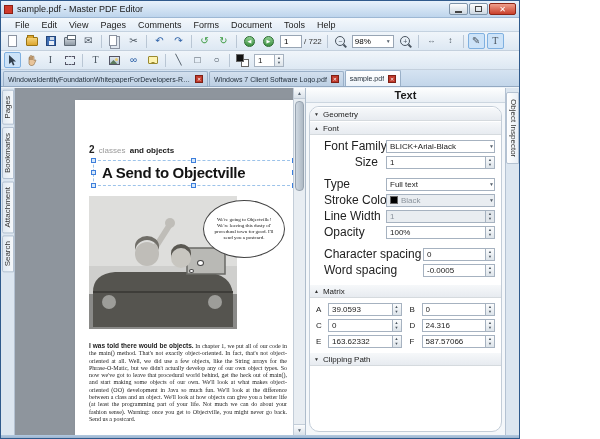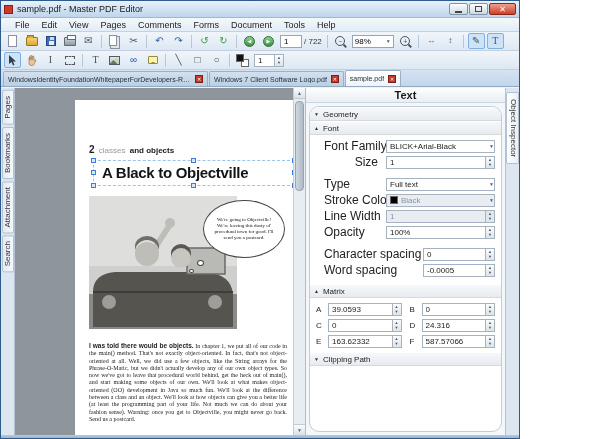--- a/index.html
+++ b/index.html
@@ -349,21 +349,21 @@
     <div class="docarea">
       <div class="pdfpage">
 
         <div class="chapterline">
           <span class="chnum">2</span>
           <span class="chdim">classes</span>
           <span class="chrest">and objects</span>
         </div>
 
         <div class="selwrap">
-          <span class="pgtitle">A Black to Objectville</span>
+          <span class="pgtitle">A Send to Objectville</span>
           <span class="handle h-nw"></span>
           <span class="handle h-n"></span>
           <span class="handle h-ne"></span>
           <span class="handle h-w"></span>
           <span class="handle h-e"></span>
           <span class="handle h-sw"></span>
           <span class="handle h-s"></span>
           <span class="handle h-se"></span>
         </div>
 

